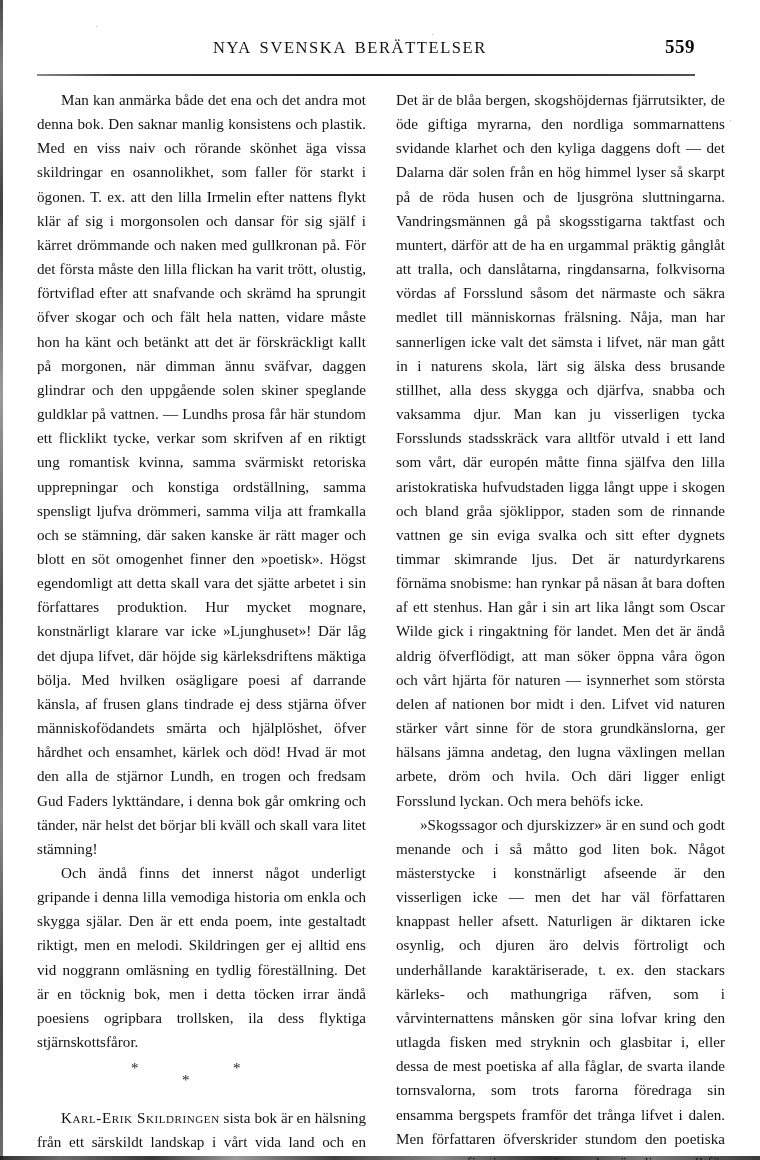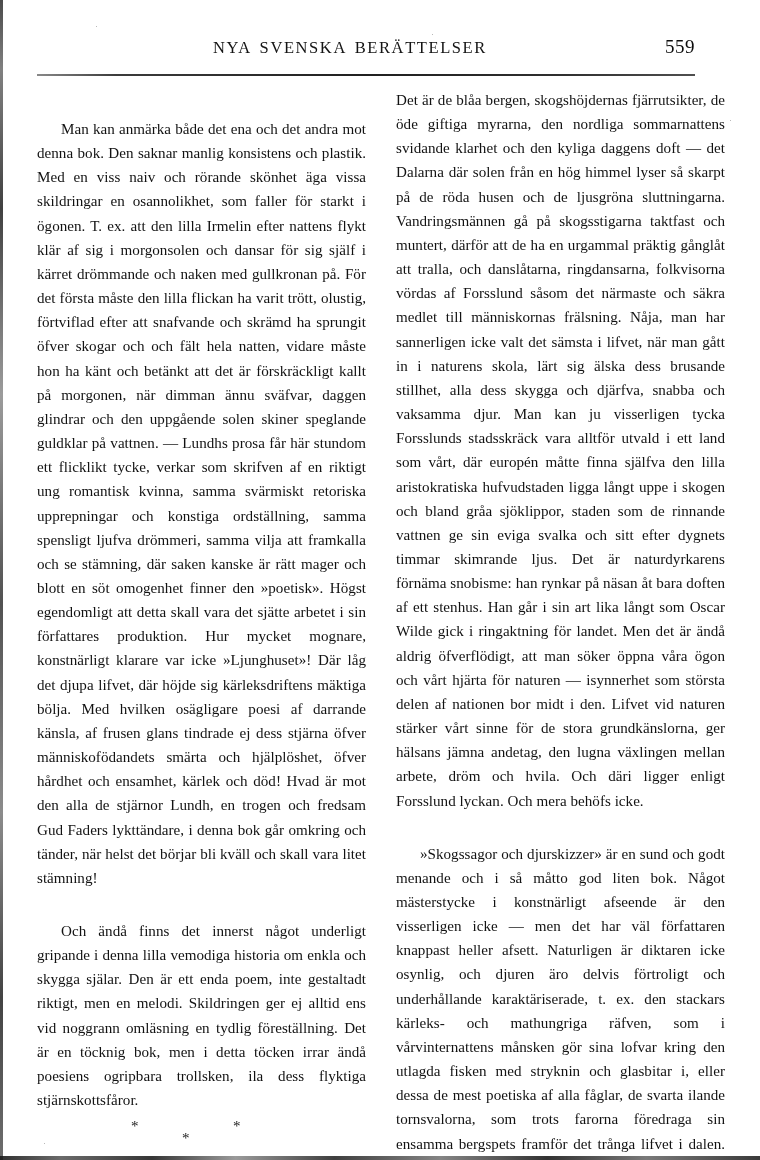--- a/index.html
+++ b/index.html
@@ -60,21 +60,21 @@
     font-size: 16.5px;
     letter-spacing: 1.6px;
     word-spacing: 3px;
     color: #141414;
   }
   .folio {
     position: absolute;
     right: 0;
     top: -2px;
     font-size: 19px;
-    font-weight: normal;
+    font-weight: bold;
     letter-spacing: 0.5px;
     color: #0d0d0d;
     text-align: center;
   }
   .header-rule {
     position: absolute;
     left: 37px;
     top: 66px;
     width: 658px;
     height: 2px;
@@ -102,21 +102,20 @@
     text-align: justify;
     text-justify: inter-word;
     font-size: 15.1px;
     line-height: 24.15px;
     letter-spacing: 0.02px;
     color: #121212;
     hyphens: manual;
   }
   .col p.indent {
     text-indent: 24px;
-    margin-top: 29px;
   }
   .smallcaps {
     font-variant: small-caps;
     letter-spacing: 0.6px;
   }
 
   
   .dinkus {
     position: relative;
     height: 48px;

